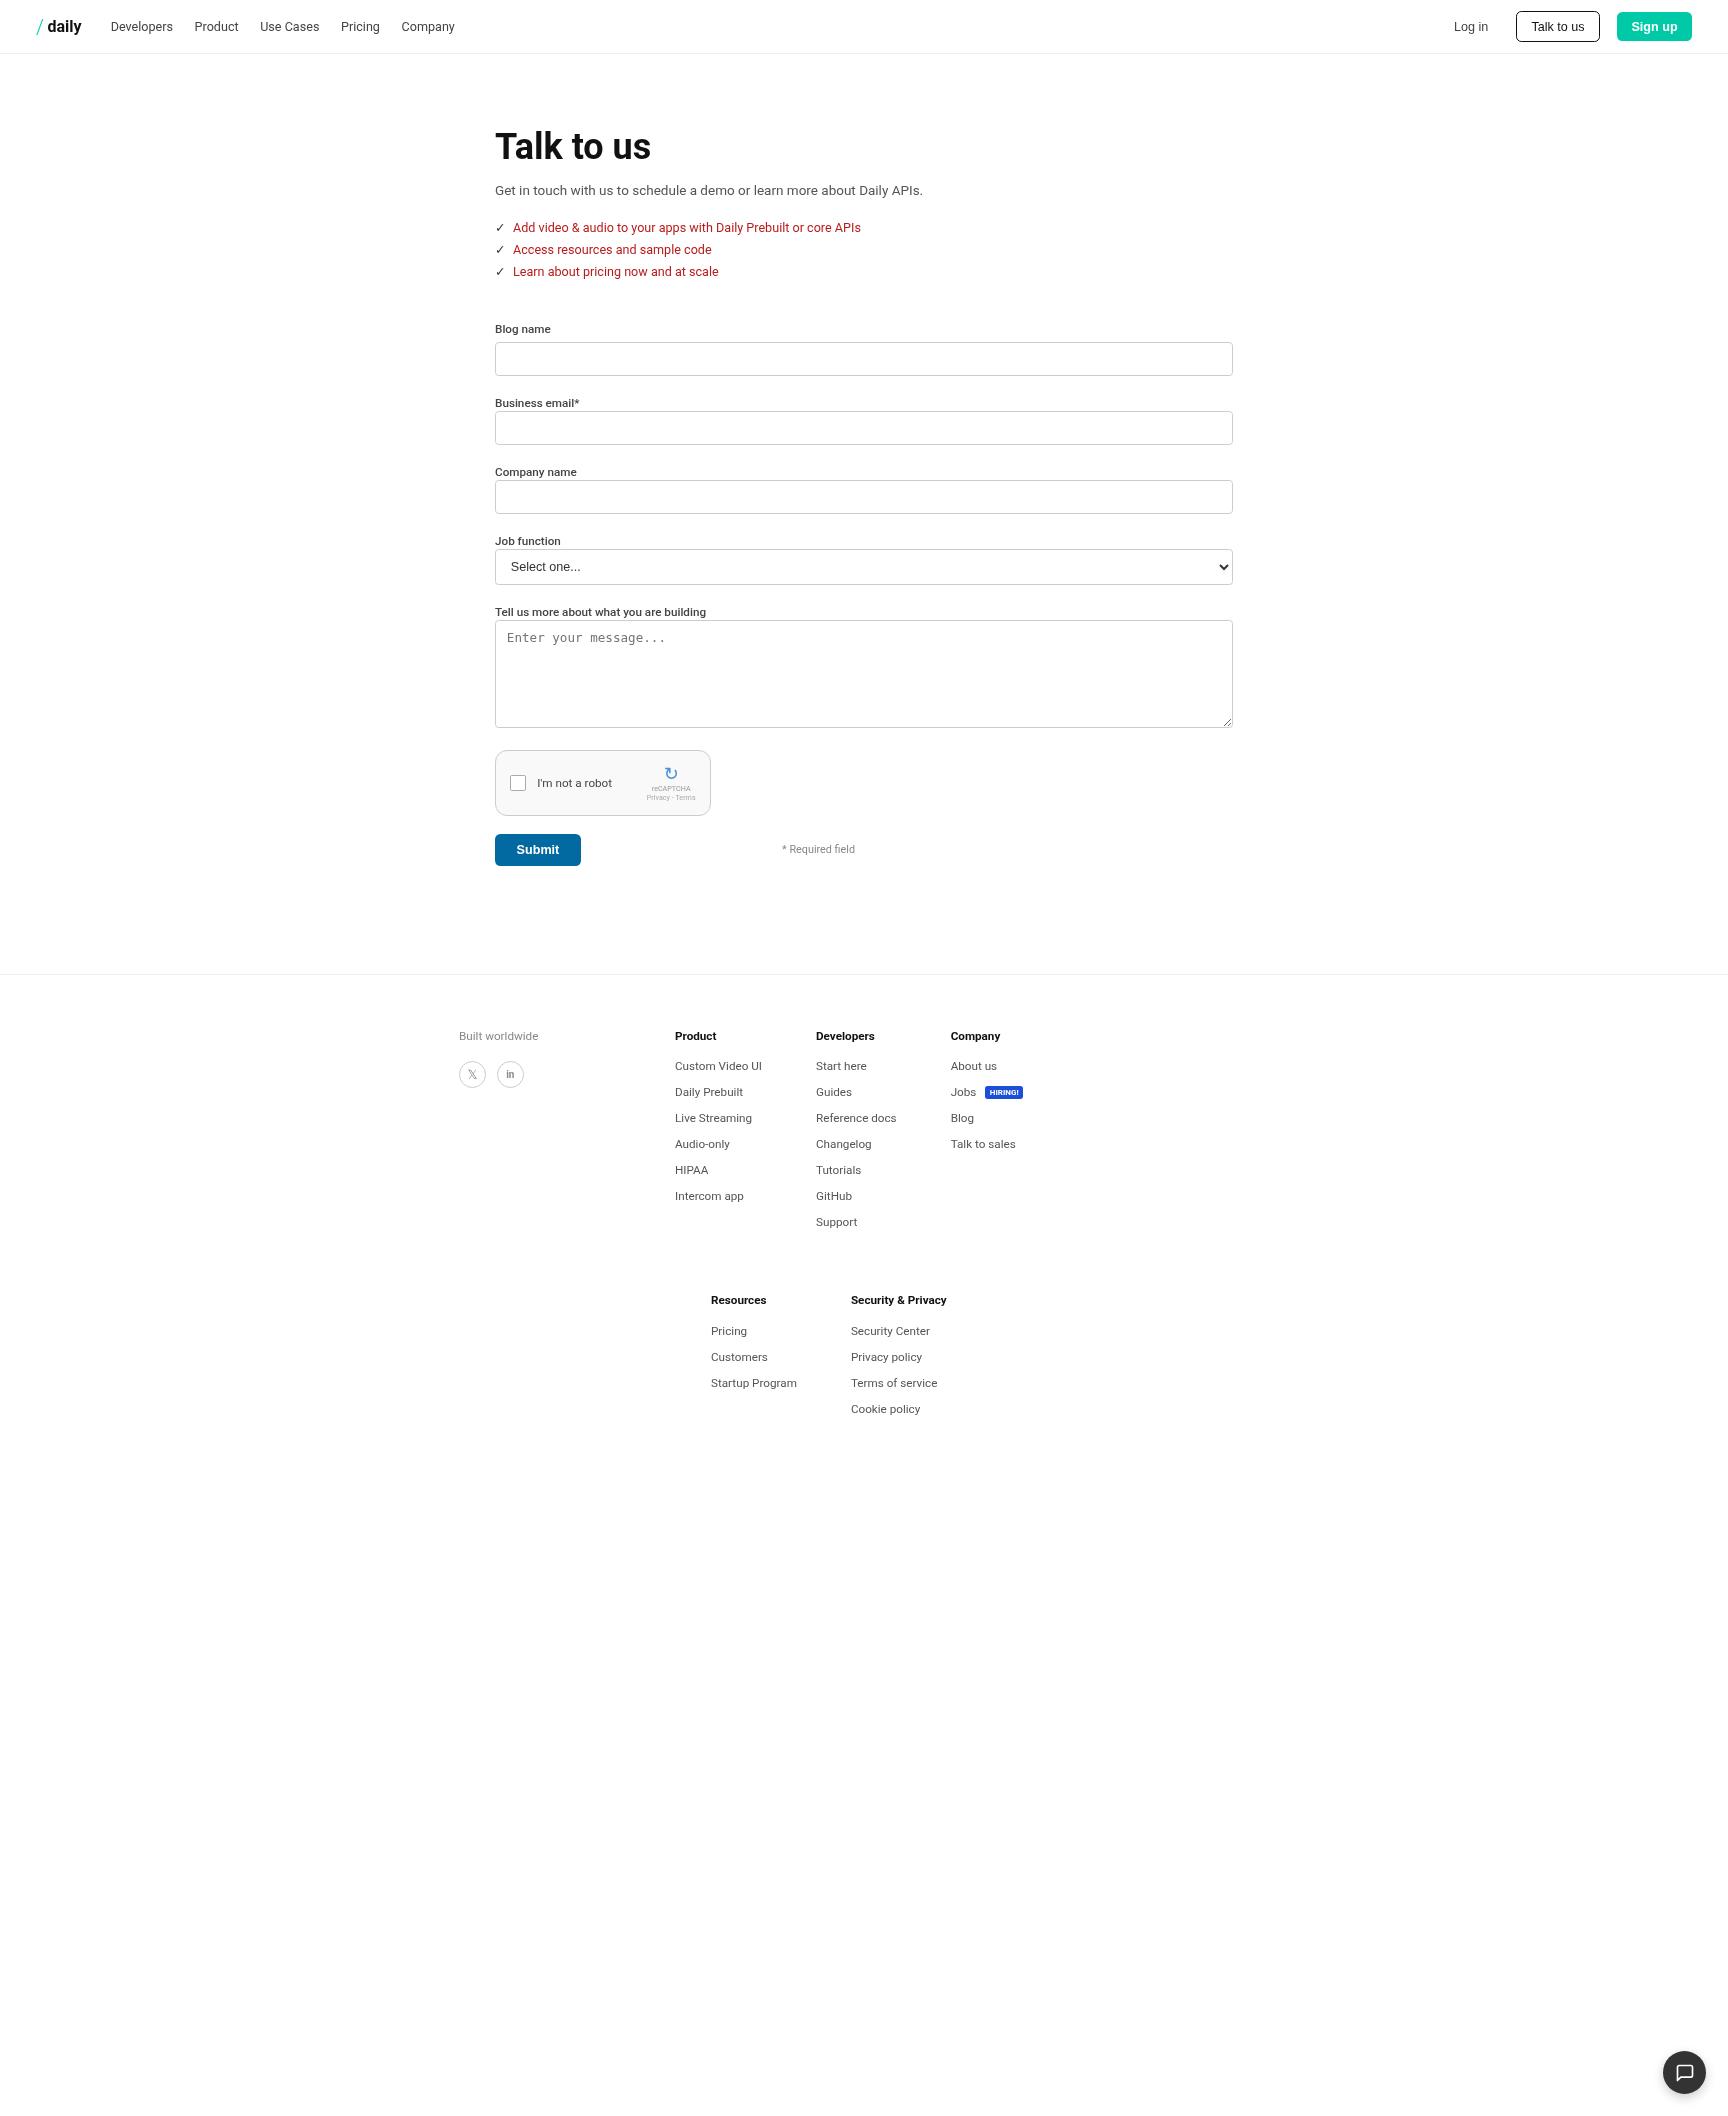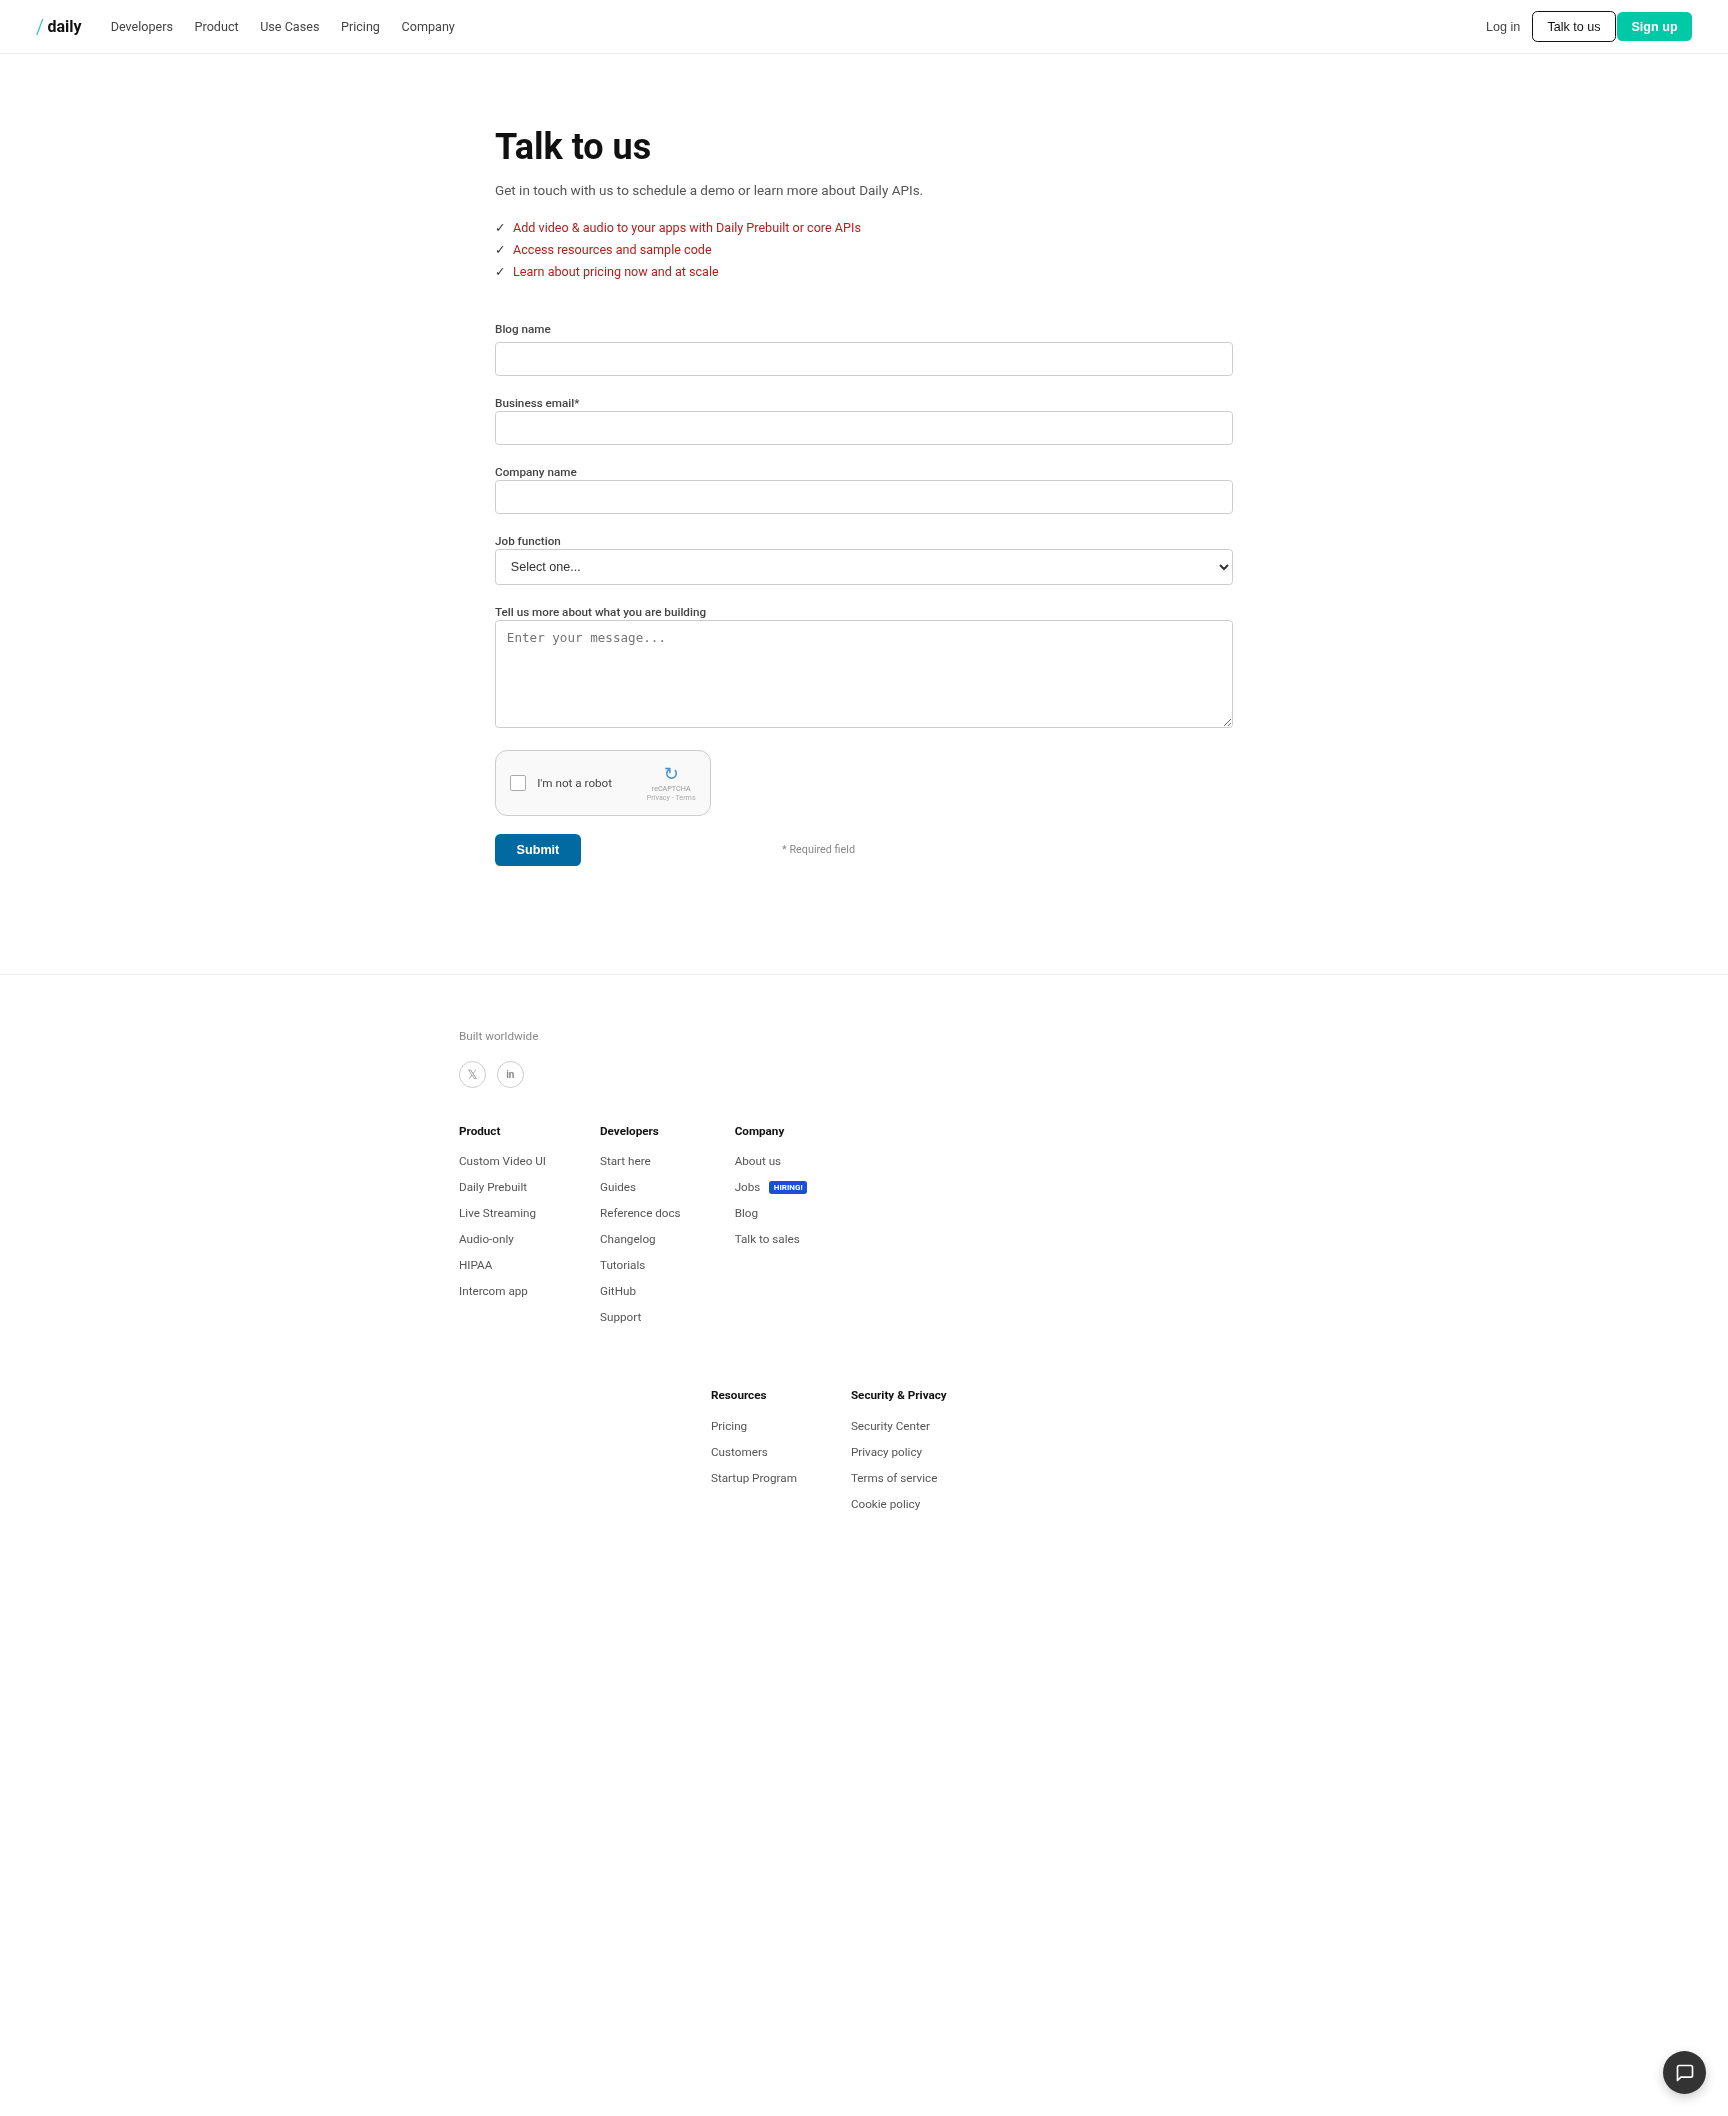--- a/index.html
+++ b/index.html
@@ -9,21 +9,21 @@
     nav {
       display: flex; align-items: center; justify-content: space-between;
       padding: 0 36px; height: 54px; border-bottom: 0.9px solid #eee;
       position: sticky; top: 0; background: #fff; z-index: 100;
     }
     .nav-left { display: flex; align-items: center; gap: 29px; }
     .nav-logo { display: flex; align-items: center; gap: 3.6px; font-weight: 700; font-size: 16px; color: #111; text-decoration: none; }
     .nav-logo-slash { color: #00c9a7; font-weight: 300; font-size: 20px; }
     .nav-links { display: flex; gap: 21.6px; }
     .nav-links a { text-decoration: none; color: #444; font-size: 12.6px; }
-    .nav-right { display: flex; align-items: center; gap: 1px; }
+    .nav-right { display: flex; align-items: center; gap: 17px; }
     .btn-login { background: none; border: none; cursor: pointer; font-size: 12.6px; color: #444; padding: 7.2px 10.8px; }
     .btn-talk { background: none; border: 1.4px solid #111; border-radius: 5.4px; cursor: pointer; font-size: 12.6px; color: #111; padding: 7.2px 14.4px; }
     .btn-signup { background: #00c9a7; border: none; border-radius: 5.4px; cursor: pointer; font-size: 12.6px; color: #fff; padding: 7.2px 14.4px; font-weight: 600; }
 
     
     .main-container { max-width: 810px; margin: 0 auto; padding: 72px 36px 108px; }
     h1 { font-size: 36px; font-weight: 700; color: #111; margin-bottom: 14.4px; }
     .subtitle { color: #555; font-size: 13.5px; margin-bottom: 21.6px; }
     .features { list-style: none; margin-bottom: 43px; }
     .features li { color: #b91c1c; font-size: 12.6px; margin-bottom: 7.2px; padding-left: 18px; position: relative; }
@@ -58,21 +58,21 @@
     .form-footer { display: flex; align-items: center; justify-content: space-between; max-width: 360px; }
     .btn-submit {
       background: #0369a1; border: none; border-radius: 5.4px; cursor: pointer;
       font-size: 12.6px; color: #fff; padding: 9px 21.6px; font-weight: 600;
     }
     .required-note { font-size: 10.8px; color: #888; margin-left: auto; }
 
     
     footer { background: #fff; border-top: 0.9px solid #eee; padding: 54px 36px 36px; }
     .footer-inner { max-width: 810px; margin: 0 auto; }
-    .footer-top { display: flex; gap: 36px; margin-bottom: 54px; flex-direction: column; }
+    .footer-top { display: flex; gap: 36px; margin-bottom: 54px; }
     .footer-cols { display: flex; gap: 54px; flex: 4; }
     .footer-col h4 { font-size: 11.7px; font-weight: 700; color: #111; margin-bottom: 14.4px; }
     .footer-col ul { list-style: none; }
     .footer-col ul li { margin-bottom: 9px; }
     .footer-col ul li a { font-size: 11.7px; color: #555; text-decoration: none; }
     .hiring-badge {
       display: inline-block; background: #1d4ed8; color: #fff;
       font-size: 8px; font-weight: 700; padding: 1.8px 4.5px; border-radius: 2.7px;
       margin-left: 5.4px; vertical-align: middle;
     }

